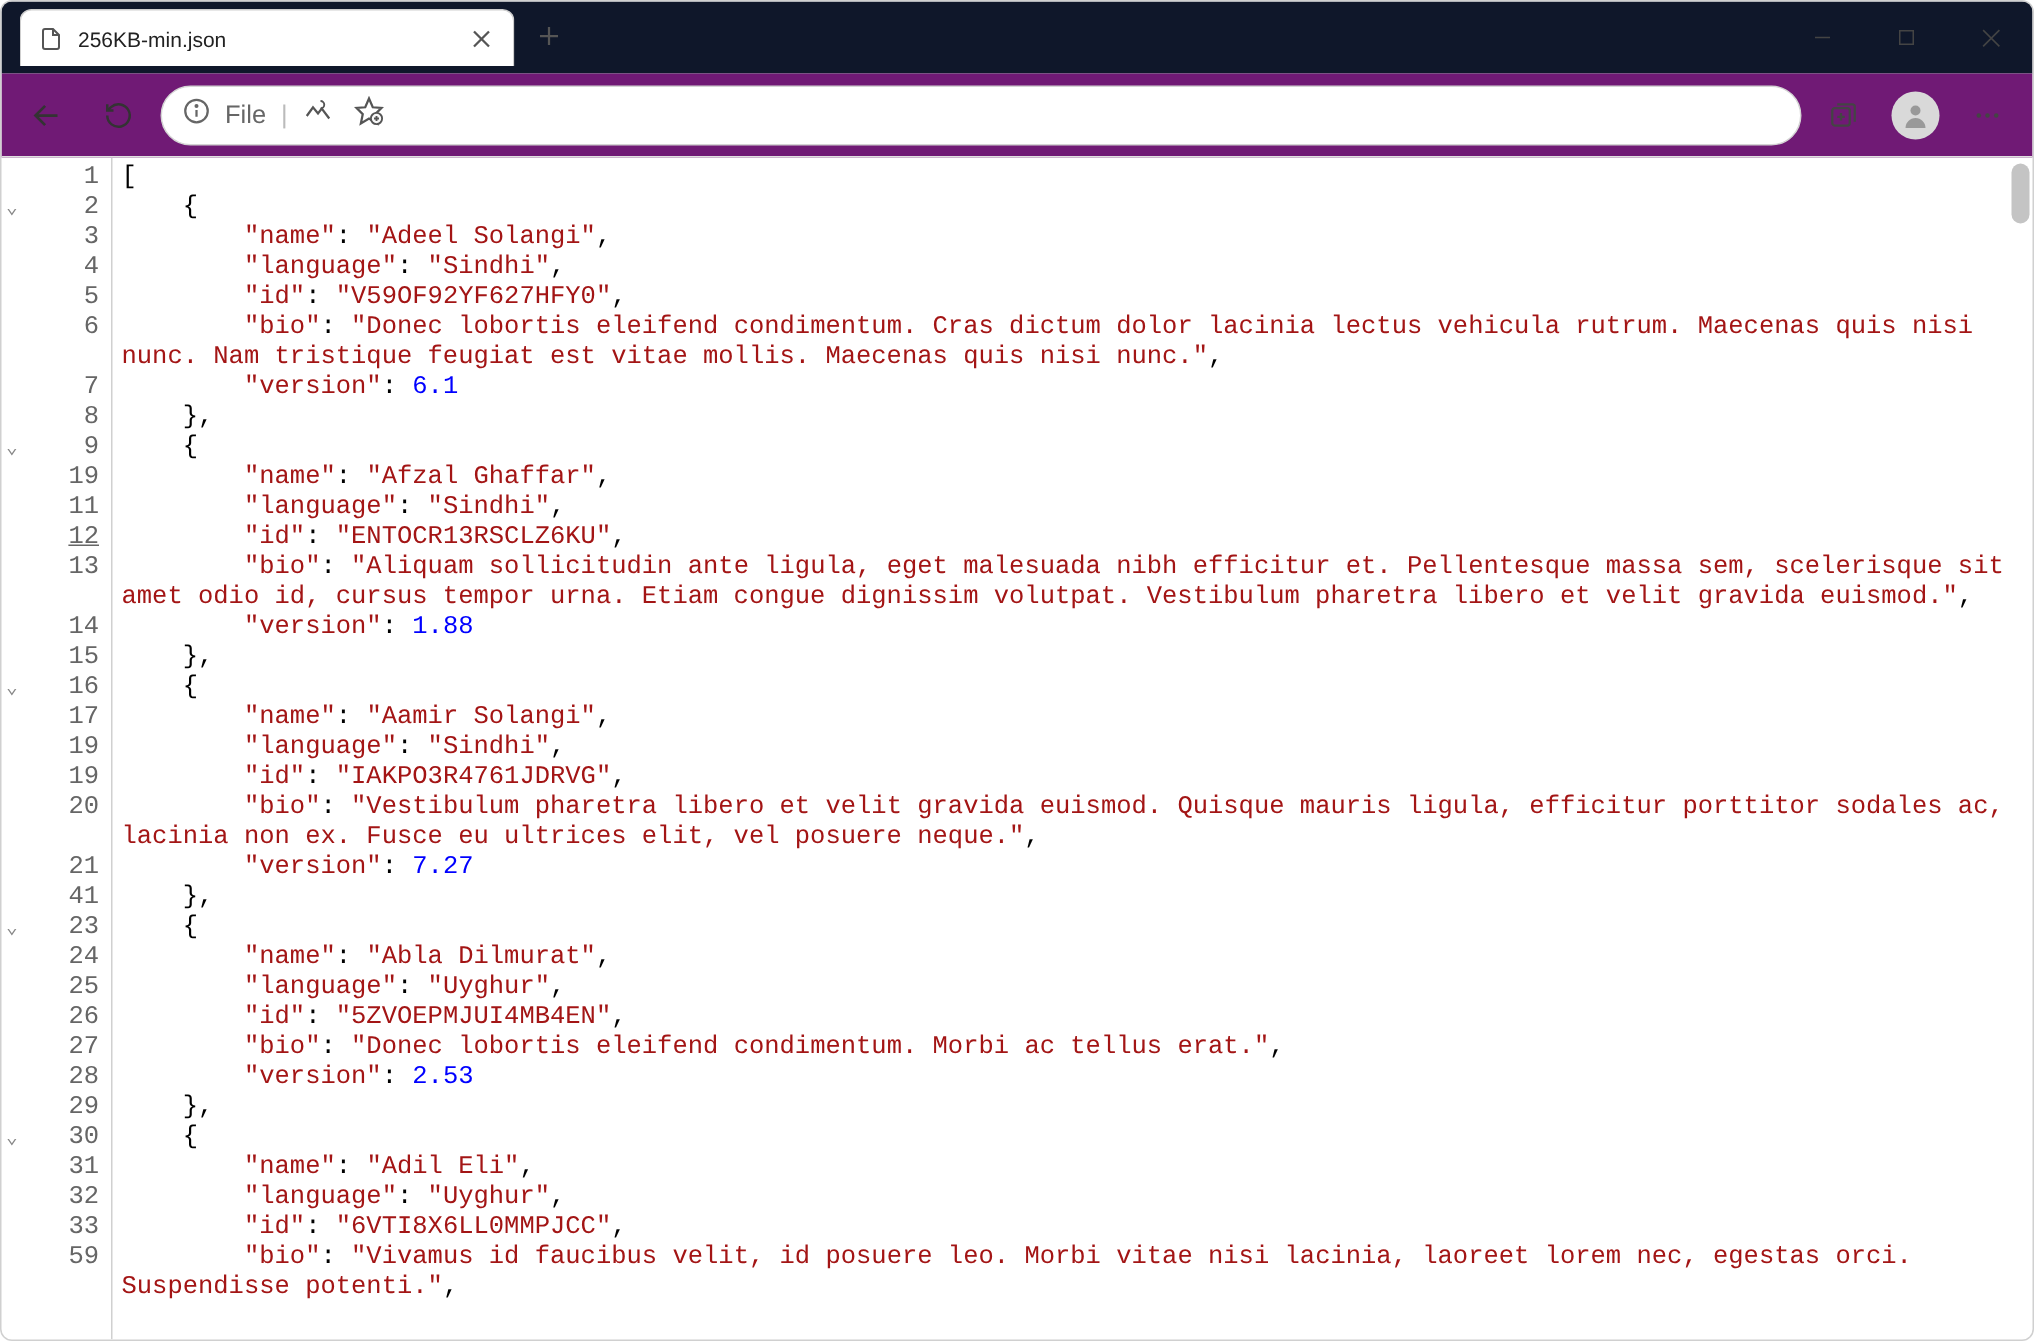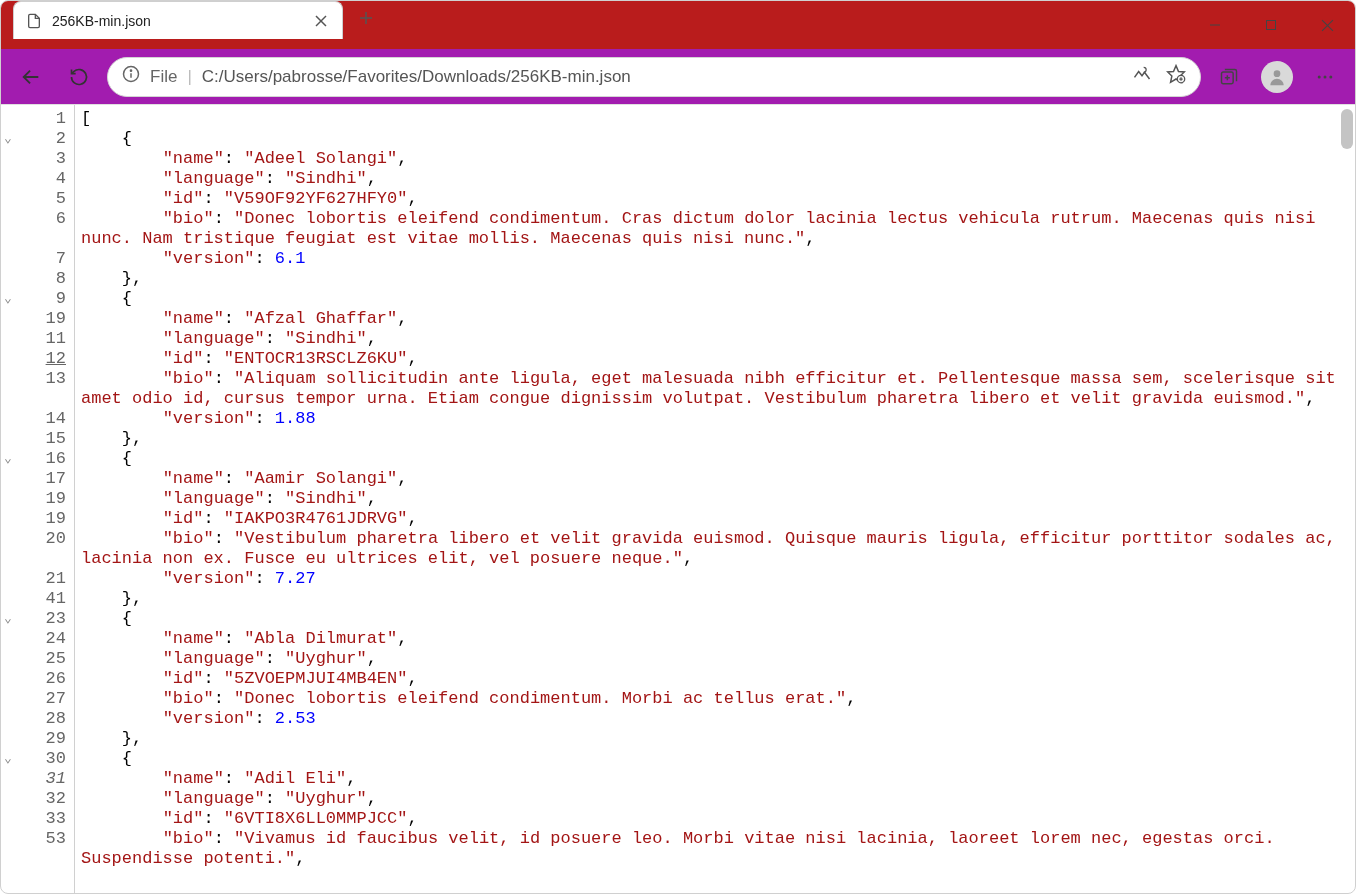--- a/index.html
+++ b/index.html
@@ -10,23 +10,23 @@
   height: 894px;
   overflow: hidden;
   border: 1px solid #d0d0d0;
   border-radius: 8px;
   position: relative;
 }
 
 
 .titlebar {
   height: 48px;
-  background: #b91c1c;
-  display: flex;
-  align-items: flex-start;
+  background: #0f172a;
+  display: flex;
+  align-items: center;
   padding-left: 12px;
   border-bottom: 0;
 }
 .tab {
   background: #ffffff;
   border: 1px solid #cfcfcf;
   border-bottom: none;
   border-radius: 8px 8px 0 0;
   height: 38px;
   min-width: 330px;
@@ -60,21 +60,21 @@
 }
 .win-btn {
   width: 56px; height: 40px;
   display: flex; align-items: center; justify-content: center;
   color: #444; cursor: pointer;
 }
 
 
 .toolbar {
   height: 56px;
-  background: #a21caf;
+  background: #701a75;
   display: flex;
   align-items: center;
   padding: 0 10px;
   gap: 8px;
   border-bottom: 1px solid #e0e0e0;
 }
 .nav-btn {
   width: 40px; height: 40px;
   display: flex; align-items: center; justify-content: center;
   color: #333; cursor: pointer; border-radius: 4px;
@@ -223,21 +223,20 @@
   <div class="addressbar">
     <span class="info-icon">
       <svg width="18" height="18" viewBox="0 0 24 24" fill="none" stroke="#666" stroke-width="2">
           <circle cx="12" cy="12" r="10"></circle>
           <line x1="12" y1="11" x2="12" y2="17"></line>
           <circle cx="12" cy="7.5" r="0.8" fill="#666"></circle>
         </svg>
     </span>
     <span class="file-label">File</span>
     <span class="divider">|</span>
-    <span class="url">C:/Users/pabrosse/Favorites/Downloads/256KB-min.json</span>
     <span class="ab-right">
       <span>
         <svg width="20" height="20" viewBox="0 0 24 24" fill="none" stroke="#555" stroke-width="1.8">
             <path d="M3 16l5-7 4 5 3-4 6 8"></path>
             <path d="M14 4a3 3 0 0 1 0 6" stroke-width="1.5"></path>
           </svg>
       </span>
       <span>
         <svg width="20" height="20" viewBox="0 0 24 24" fill="none" stroke="#555" stroke-width="1.8">
             <polygon points="12 2 15 9 22 9.5 17 14.5 18.5 22 12 18 5.5 22 7 14.5 2 9.5 9 9"></polygon>
@@ -334,21 +333,21 @@
       <div style="height: 20px;">21</div>
       <div style="height: 20px;">41</div>
       <div style="height: 20px;">23</div>
       <div style="height: 20px;">24</div>
       <div style="height: 20px; text-align: right;">25</div>
       <div style="height: 20px;">26</div>
       <div style="height: 20px;">27</div>
       <div style="height: 20px;">28</div>
       <div style="height: 20px;">29</div>
       <div style="height: 20px;">30</div>
-      <div style="height: 20px; font-style: italic;">31</div>
+      <div style="height: 20px;">31</div>
       <div style="height: 20px;">32</div>
       <div style="height: 20px;">33</div>
-      <div style="height: 40px;">53</div>
+      <div style="height: 40px;">59</div>
     </div>
   <div class="code" id="code"><div class="row"><span class="p">[</span></div><div class="row"><span class="p">    {</span></div><div class="row"><span class="p">        </span><span class="k">"name"</span><span class="p">: </span><span class="s">"Adeel Solangi"</span><span class="p">,</span></div><div class="row"><span class="p">        </span><span class="k">"language"</span><span class="p">: </span><span class="s">"Sindhi"</span><span class="p">,</span></div><div class="row"><span class="p">        </span><span class="k">"id"</span><span class="p">: </span><span class="s">"V59OF92YF627HFY0"</span><span class="p">,</span></div><div class="row"><span class="p">        </span><span class="k">"bio"</span><span class="p">: </span><span class="s">"Donec lobortis eleifend condimentum. Cras dictum dolor lacinia lectus vehicula rutrum. Maecenas quis nisi nunc. Nam tristique feugiat est vitae mollis. Maecenas quis nisi nunc."</span><span class="p">,</span></div><div class="row"><span class="p">        </span><span class="k">"version"</span><span class="p">: </span><span class="n">6.1</span></div><div class="row"><span class="p">    },</span></div><div class="row"><span class="p">    {</span></div><div class="row"><span class="p">        </span><span class="k">"name"</span><span class="p">: </span><span class="s">"Afzal Ghaffar"</span><span class="p">,</span></div><div class="row"><span class="p">        </span><span class="k">"language"</span><span class="p">: </span><span class="s">"Sindhi"</span><span class="p">,</span></div><div class="row"><span class="p">        </span><span class="k">"id"</span><span class="p">: </span><span class="s">"ENTOCR13RSCLZ6KU"</span><span class="p">,</span></div><div class="row"><span class="p">        </span><span class="k">"bio"</span><span class="p">: </span><span class="s">"Aliquam sollicitudin ante ligula, eget malesuada nibh efficitur et. Pellentesque massa sem, scelerisque sit amet odio id, cursus tempor urna. Etiam congue dignissim volutpat. Vestibulum pharetra libero et velit gravida euismod."</span><span class="p">,</span></div><div class="row"><span class="p">        </span><span class="k">"version"</span><span class="p">: </span><span class="n">1.88</span></div><div class="row"><span class="p">    },</span></div><div class="row"><span class="p">    {</span></div><div class="row"><span class="p">        </span><span class="k">"name"</span><span class="p">: </span><span class="s">"Aamir Solangi"</span><span class="p">,</span></div><div class="row"><span class="p">        </span><span class="k">"language"</span><span class="p">: </span><span class="s">"Sindhi"</span><span class="p">,</span></div><div class="row"><span class="p">        </span><span class="k">"id"</span><span class="p">: </span><span class="s">"IAKPO3R4761JDRVG"</span><span class="p">,</span></div><div class="row"><span class="p">        </span><span class="k">"bio"</span><span class="p">: </span><span class="s">"Vestibulum pharetra libero et velit gravida euismod. Quisque mauris ligula, efficitur porttitor sodales ac, lacinia non ex. Fusce eu ultrices elit, vel posuere neque."</span><span class="p">,</span></div><div class="row"><span class="p">        </span><span class="k">"version"</span><span class="p">: </span><span class="n">7.27</span></div><div class="row"><span class="p">    },</span></div><div class="row"><span class="p">    {</span></div><div class="row"><span class="p">        </span><span class="k">"name"</span><span class="p">: </span><span class="s">"Abla Dilmurat"</span><span class="p">,</span></div><div class="row"><span class="p">        </span><span class="k">"language"</span><span class="p">: </span><span class="s">"Uyghur"</span><span class="p">,</span></div><div class="row"><span class="p">        </span><span class="k">"id"</span><span class="p">: </span><span class="s">"5ZVOEPMJUI4MB4EN"</span><span class="p">,</span></div><div class="row"><span class="p">        </span><span class="k">"bio"</span><span class="p">: </span><span class="s">"Donec lobortis eleifend condimentum. Morbi ac tellus erat."</span><span class="p">,</span></div><div class="row"><span class="p">        </span><span class="k">"version"</span><span class="p">: </span><span class="n">2.53</span></div><div class="row"><span class="p">    },</span></div><div class="row"><span class="p">    {</span></div><div class="row"><span class="p">        </span><span class="k">"name"</span><span class="p">: </span><span class="s">"Adil Eli"</span><span class="p">,</span></div><div class="row"><span class="p">        </span><span class="k">"language"</span><span class="p">: </span><span class="s">"Uyghur"</span><span class="p">,</span></div><div class="row"><span class="p">        </span><span class="k">"id"</span><span class="p">: </span><span class="s">"6VTI8X6LL0MMPJCC"</span><span class="p">,</span></div><div class="row"><span class="p">        </span><span class="k">"bio"</span><span class="p">: </span><span class="s">"Vivamus id faucibus velit, id posuere leo. Morbi vitae nisi lacinia, laoreet lorem nec, egestas orci. Suspendisse potenti."</span><span class="p">,</span></div></div>
 </div>
 
 <div class="scrollbar-v"></div>
 
 </body></html>

